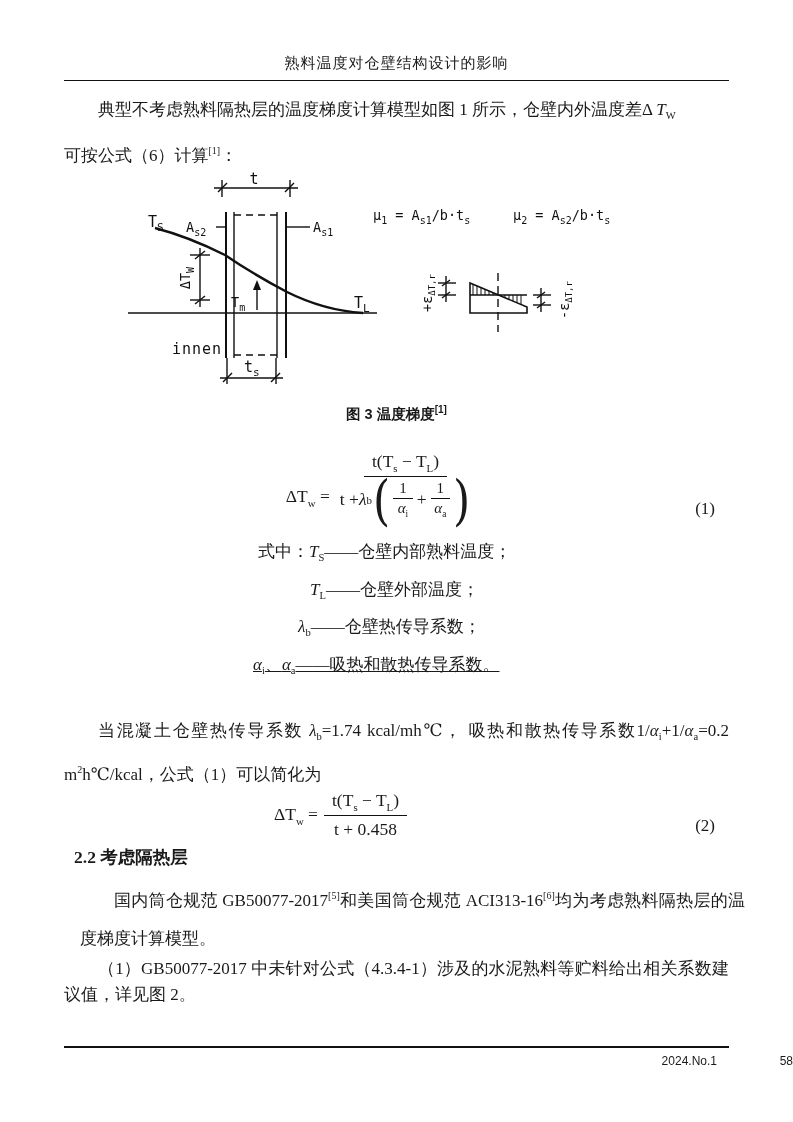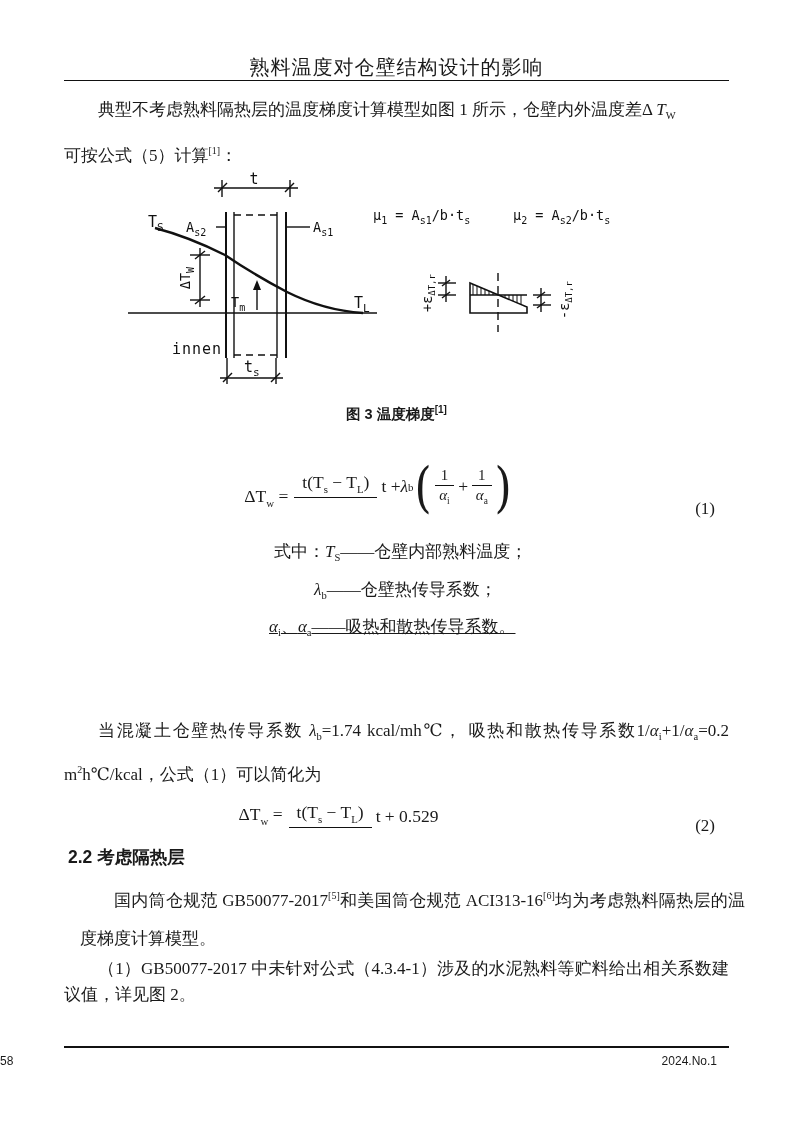--- a/index.html
+++ b/index.html
@@ -2,78 +2,78 @@
 <html><head>
 <meta charset="utf-8">
 <style>
   html,body{margin:0;padding:0;background:#e8e8e8;}
   .page{position:relative;width:793px;height:1122px;background:#ffffff;margin:0 auto;
         font-family:"Liberation Serif","DejaVu Serif",serif;color:#1a1a1a;overflow:hidden;}
   .content{position:absolute;left:64px;width:665px;top:0;}
 
   
   .header-title{position:absolute;top:54px;left:0;width:100%;text-align:center;
-                font-size:20px;letter-spacing:1px;}
+                font-size:15px;letter-spacing:1px;}
   .header-rule{position:absolute;top:80px;left:0;width:100%;border-top:1.4px solid #111;}
 
   
   .para{position:absolute;left:0;width:665px;font-size:17px;line-height:40px;
         text-align:justify;text-indent:2em;}
   sup.ref{font-size:10px;vertical-align:super;line-height:0;}
   sub{font-size:0.62em;}
   .it{font-style:italic;}
 
   
   .figure-wrap{position:absolute;top:172px;left:64px;}
   .fig-label{font-family:"DejaVu Sans Mono","Liberation Mono",monospace;font-size:13.5px;fill:#111;}
   .fig-label-lg{font-family:"DejaVu Sans Mono","Liberation Mono",monospace;font-size:15px;fill:#111;}
   .fig-caption{position:absolute;top:405px;left:0;width:665px;text-align:center;
                font-family:"Liberation Sans","DejaVu Sans",sans-serif;font-weight:bold;font-size:14.5px;}
 
   
   .eq{position:absolute;left:0;width:665px;display:flex;justify-content:center;align-items:center;
       font-size:17.5px;}
   .eq .lhs{white-space:nowrap;}
-  .frac{display:inline-flex;flex-direction:row;align-items:center;margin-left:6px;}
+  .frac{display:inline-flex;flex-direction:column;align-items:center;margin-left:6px;}
   .frac .num{padding:0 8px 3px;border-bottom:1.3px solid #111;white-space:nowrap;}
   .frac .den{padding:3px 4px 0;display:flex;align-items:center;white-space:nowrap;}
   .sfrac{display:inline-flex;flex-direction:column;align-items:center;margin:0 2px;font-size:15px;}
   .sfrac .snum{padding:0 6px 1px;border-bottom:1.1px solid #111;}
   .sfrac .sden{padding:1px 2px 0;}
   .bigparen{font-size:44px;font-weight:300;line-height:0;transform:scaleY(1.25);
             font-family:"DejaVu Serif",serif;padding:0 1px;}
   .eq-label{position:absolute;right:14px;font-size:17px;}
 
   
-  .defs{position:absolute;top:533px;left:16px;width:665px;font-size:17px;}
+  .defs{position:absolute;top:533px;left:0;width:665px;font-size:17px;}
   .def-line{height:37.5px;line-height:37.5px;white-space:nowrap;}
 
   
-  .sec-heading{position:absolute;top:845px;left:4px;font-family:Liberation Sans, sans-serif;
+  .sec-heading{position:absolute;top:845px;left:10px;font-family:Liberation Serif, serif;
                font-weight:bold;font-size:17.5px;}
 
   
   .footer-rule{position:absolute;top:1046px;left:0;width:100%;border-top:2.6px solid #111;}
   .footer{position:absolute;top:1054px;left:0;width:100%;
           font-family:"Liberation Sans","DejaVu Sans",sans-serif;font-size:12px;}
-  .footer .page-num{position:absolute;left:0;width:100%;text-align:left;}
+  .footer .page-num{position:absolute;left:0;width:100%;text-align:right;}
   .footer .issue{position:absolute;right:76px;}
 </style>
 </head>
 <body>
 
 <div class="page">
 
   <div class="header-title">熟料温度对仓壁结构设计的影响</div>
   <div class="content">
     <div class="header-rule"></div>
 
     <div class="para" style="top:90px;">
       <span>典型不考虑熟料隔热层的温度梯度计算模型如图 1 所示，仓壁内外温度差Δ </span><span class="it">T</span><sub>W</sub><br>
-      <span style="display:inline-block;text-indent:0;">可按公式（5）计算</span><sup class="ref">[1]</sup><span>：</span>
+      <span style="display:inline-block;text-indent:0;">可按公式（6）计算</span><sup class="ref">[1]</sup><span>：</span>
     </div>
 
     <div class="figure-wrap">
       <svg width="560" height="232" viewBox="0 0 560 232">
         <g stroke="#111" stroke-width="1.4" fill="none">
 
           <line x1="0" y1="141" x2="249" y2="141"></line>
 
           <line x1="98" y1="40" x2="98" y2="186" stroke-width="2"></line>
           <line x1="106" y1="40" x2="106" y2="186"></line>
@@ -178,20 +178,23 @@
           </span>
         </span>
       </span>
       <span class="eq-label" style="top:62px;">(1)</span>
     </div>
 
     <div class="defs">
       <div class="def-line" style="padding-left:194px;">
         <span>式中：</span><span class="it">T</span><sub>S</sub><span>——仓壁内部熟料温度；</span>
       </div>
+      <div class="def-line" style="padding-left:246px;">
+        <span class="it">T</span><sub>L</sub><span>——仓壁外部温度；</span>
+      </div>
       <div class="def-line" style="padding-left:234px;">
         <span class="it">λ</span><sub>b</sub><span>——仓壁热传导系数；</span>
       </div>
       <div class="def-line" style="padding-left:189px;text-decoration:underline;">
         <span class="it">α</span><sub>i</sub><span>、</span><span class="it">α</span><sub>a</sub><span>——吸热和散热传导系数。</span>
       </div>
     </div>
 
     <div class="para" style="top:712px;line-height:38px;">
       <span>当混凝土仓壁热传导系数 </span><span class="it">λ</span><sub>b</sub><span>=1.74 kcal/mh℃， 吸热和散热传导系数</span><span>1/</span><span class="it">α</span><sub>i</sub><span>+1/</span><span class="it">α</span><sub>a</sub><span>=0.2 m</span><sup class="ref">2</sup><span>h℃/kcal，公式（1）可以简化为</span>
@@ -200,21 +203,21 @@
     <div class="eq" style="top:788px;height:54px;">
       <span style="transform:translateX(-56px);display:flex;align-items:center;">
         <span class="lhs">
           <span>ΔT</span><sub>w</sub><span> =</span>
         </span>
         <span class="frac">
           <span class="num">
             <span>t(T</span><sub>s</sub><span> − T</span><sub>L</sub><span>)</span>
           </span>
           <span class="den">
-              <span>t + 0.529</span>
+              <span>t + 0.458</span>
             </span>
         </span>
       </span>
       <span class="eq-label" style="top:28px;">(2)</span>
     </div>
 
     <div class="sec-heading">2.2 考虑隔热层</div>
 
     <div class="para" style="top:882px;line-height:38px;margin-left:16px;">
       <span>国内筒仓规范 GB50077-2017</span><sup class="ref">[5]</sup><span>和美国筒仓规范 ACI313-16</span><sup class="ref">[6]</sup><span>均为考虑熟料隔热层的温度梯度计算模型。</span>

